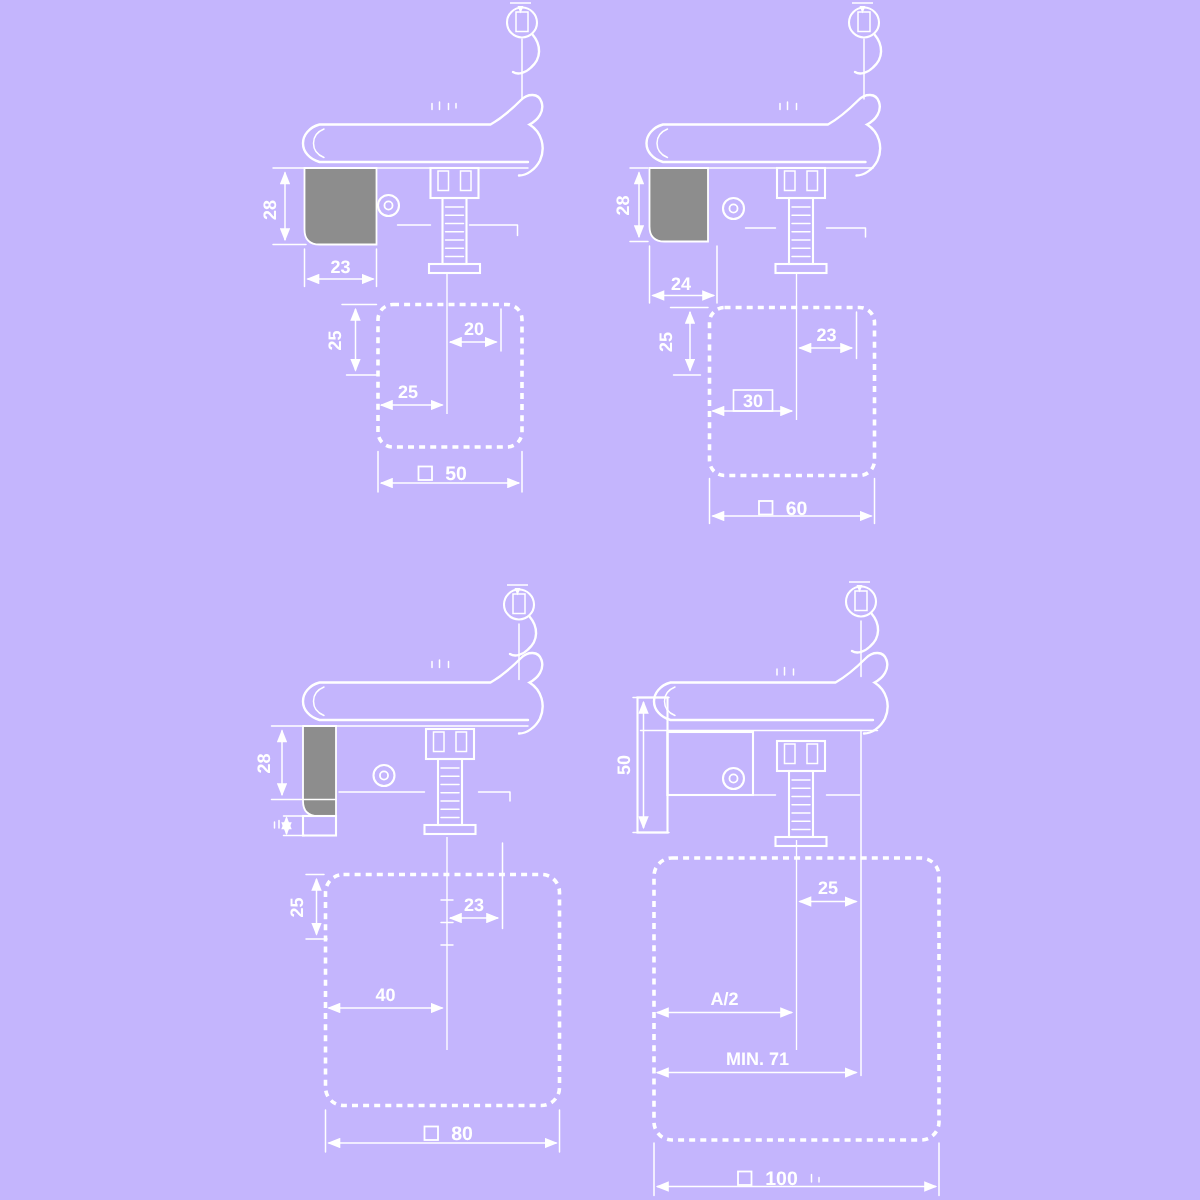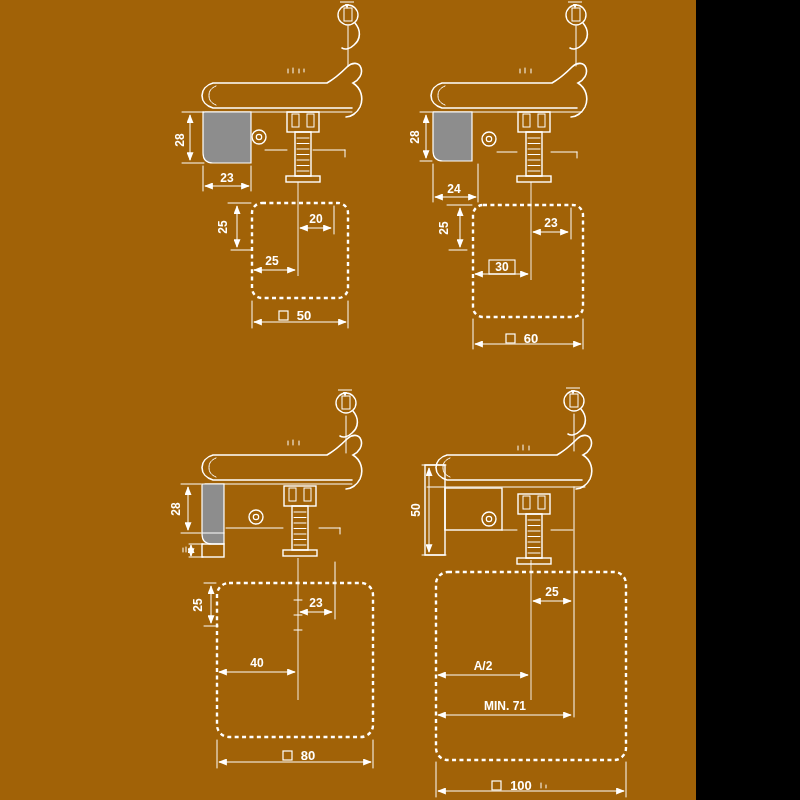--- a/index.html
+++ b/index.html
@@ -1,16 +1,16 @@
 <!DOCTYPE html>
 <html><head>
 <meta charset="utf-8">
 <style>
   html,body{margin:0;padding:0;background:#000;}
-  .stage{width:696px;height:800px;background:#a16207;position:relative;overflow:hidden;}
+  .stage{width:800px;height:800px;background:#c4b5fd;position:relative;overflow:hidden;}
   svg{display:block;}
   svg text{fill:#fff;stroke:none;font:bold 12px "Liberation Sans", sans-serif;text-anchor:middle;}
   svg text.big{font-size:13px;}
   .ln{stroke:#fff;fill:none;stroke-width:1.6;stroke-linecap:round;}
   .ln2{stroke:#fff;fill:none;stroke-width:1;stroke-linecap:round;}
   .dim{stroke:#fff;fill:none;stroke-width:1;}
   .cl{stroke:#fff;fill:none;stroke-width:0.9;}
   .dash{stroke:#fff;fill:none;stroke-width:2.4;stroke-dasharray:4 3.4;}
   .glyph{stroke:#fff;fill:none;stroke-width:1.2;}
   .box{stroke:#fff;fill:none;stroke-width:1.1;}

